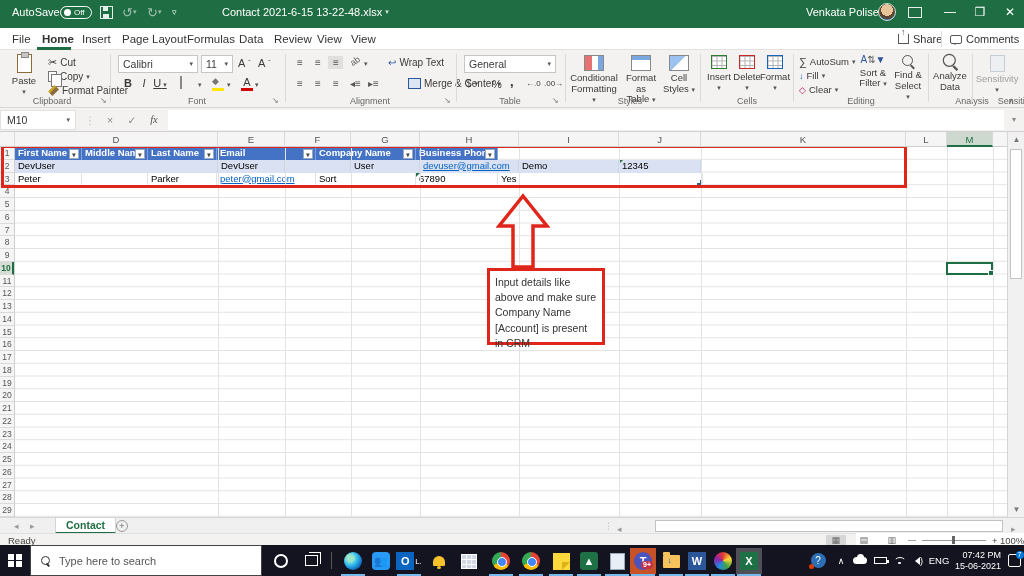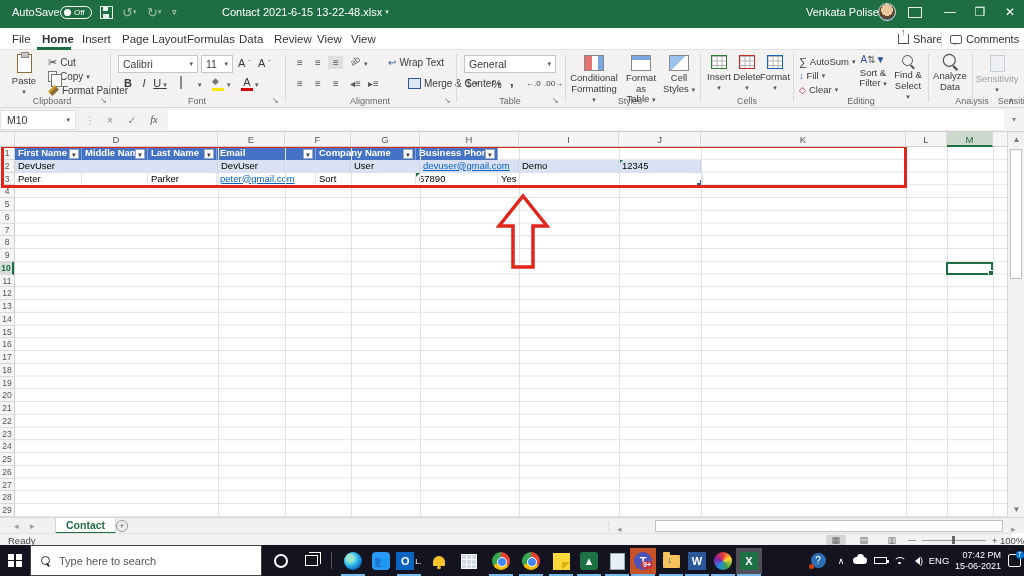--- a/index.html
+++ b/index.html
@@ -103,21 +103,21 @@
 
   
   #sheetbar { position:absolute; left:0; top:517px; width:1024px; height:16px; background:#f0f0f0; border-top:1px solid #d5d5d5; font-size:10.5px; }
   .nav-arr { position:absolute; top:0; height:16px; line-height:16px; color:#999; font-size:9px; }
   #sheettab { position:absolute; left:55px; top:0; height:16px; padding:0 10px; background:#fff; border-left:1px solid #d5d5d5; border-right:1px solid #d5d5d5; border-bottom:2px solid #1f6e43; color:#1f6e43; font-weight:bold; line-height:14px; }
   #addsheet { position:absolute; left:116px; top:2px; width:12px; height:12px; border:1px solid #999; border-radius:50%; color:#666; font-size:9px; line-height:10px; text-align:center; }
   #hscroll { position:absolute; left:617px; top:2px; width:405px; height:12px; }
   #hthumb { position:absolute; left:38px; top:0; width:348px; height:12px; background:#fff; border:1px solid #c2c2c2; }
 
   
-  #statusbar { position:absolute; left:0; top:533px; width:1012px; height:12px; background:#f3f2f1; border-top:1px solid #e0e0e0; font-size:9.5px; color:#444; }
+  #statusbar { position:absolute; left:0; top:533px; width:856px; height:12px; background:#f3f2f1; border-top:1px solid #e0e0e0; font-size:9.5px; color:#444; }
   .viewic { position:absolute; top:0.5px; width:20px; height:11px; text-align:center; font-size:9px; color:#666; line-height:11px; }
   #zoomtrack { position:absolute; left:922px; top:5.5px; width:64px; height:1px; background:#999; }
   #zoomthumb { position:absolute; left:952px; top:2px; width:3px; height:8px; background:#666; }
 
   
   #taskbar { position:absolute; left:0; top:545px; width:1024px; height:31px; background:#141420; color:#fff; }
   .tk { position:absolute; top:0; height:31px; display:flex; align-items:center; justify-content:center; }
   #winlogo { width:14px; height:14px; display:grid; grid-template-columns:6px 6px; grid-template-rows:6px 6px; gap:1.5px; }
   #winlogo div { background:#fff; }
   #tk-search { position:absolute; left:30px; top:0; width:232px; height:31px; background:#fff; display:flex; align-items:center; gap:9px; padding-left:10px; color:#555; font-size:11px; border:1px solid #444; }
@@ -469,20 +469,21 @@
         <div class="tc plain c7"><span>Yes</span><span class="tblhandle"></span></div>
       </div>
     </div>
 
     <div id="redrect"></div>
 
     <svg style="position:absolute; left:496px; top:46px; z-index:6" width="54" height="76" viewBox="0 0 54 76">
       <polygon points="27,3 51,33 37,33 37,74 17,74 17,33 3,33" fill="none" stroke="#e0261a" stroke-width="3.5"></polygon>
     </svg>
 
+    <div id="anno-box">Input details like above and make sure Company Name [Account] is present in CRM</div>
     <div id="sel-cell"></div>
   <div class="vline" style="left: 218px;"></div>
       <div class="vline" style="left: 285px;"></div>
       <div class="vline" style="left: 351px;"></div>
       <div class="vline" style="left: 420px;"></div>
       <div class="vline" style="left: 519px;"></div>
       <div class="vline" style="left: 619px;"></div>
       <div class="vline" style="left: 701px;"></div>
       <div class="vline" style="left: 906px;"></div>
       <div class="vline" style="left: 947px;"></div>

